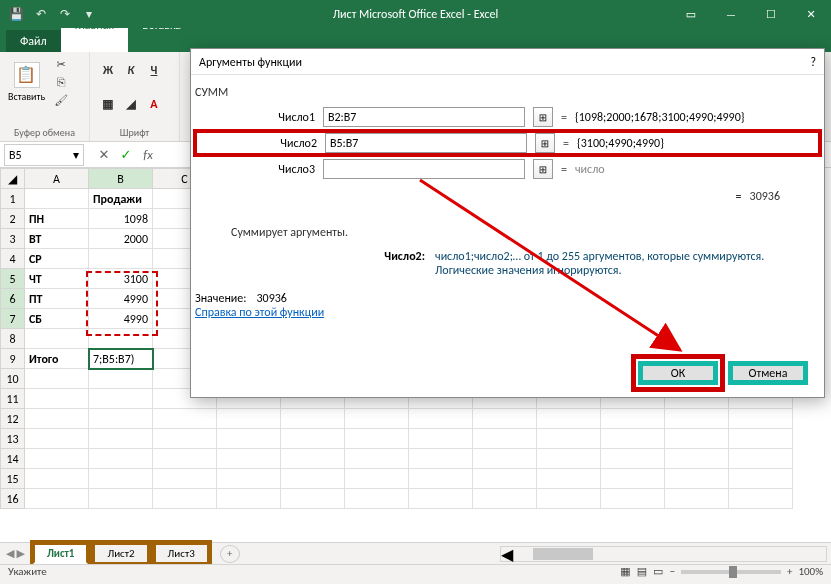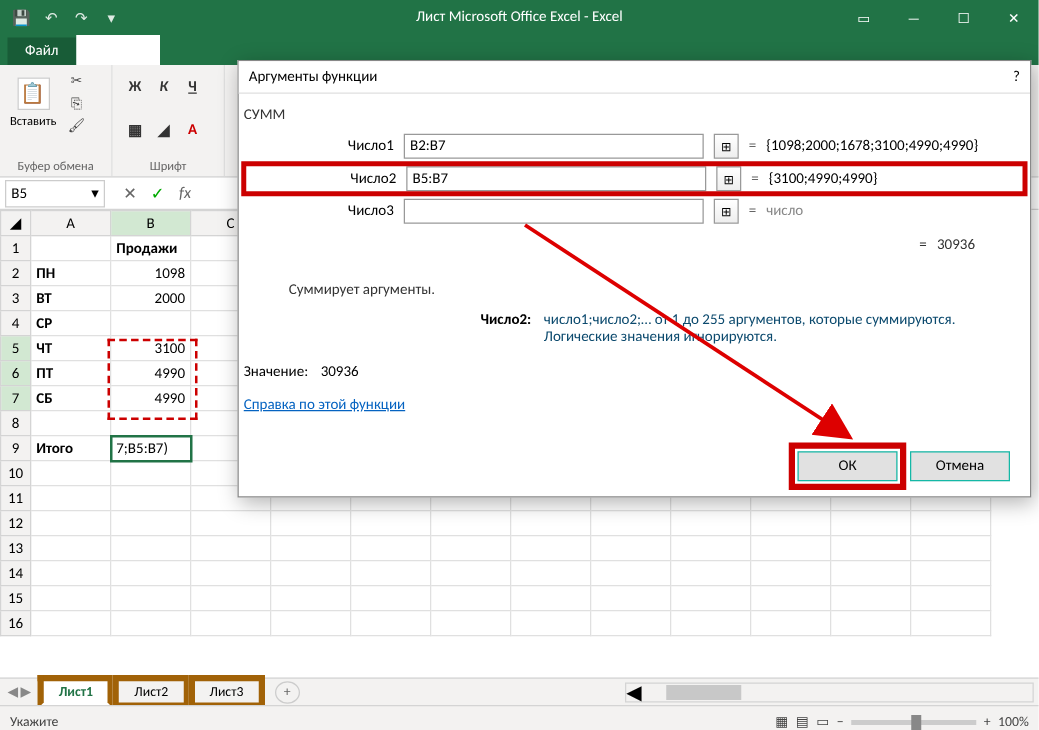--- a/index.html
+++ b/index.html
@@ -52,45 +52,45 @@
 
 .sheettabs { position: absolute; bottom: 20px; left: 0; right: 0; height: 22px; background: #f3f2f1; border-top: 1px solid #d4d4d4; display: flex; align-items: center; font-size: 11px; }
 .sheettabs .nav { display: flex; gap: 2px; padding: 0 6px; color: #888; }
 .sheettabs .sheet { padding: 2px 12px; border: 5px solid #a16207; background: #f3f2f1; margin-left: -1px; text-align: center; }
 .sheettabs .sheet.active { background: #fff; border-bottom-color: #fff; font-weight: bold; color: #217346; }
 .sheettabs .add { width: 20px; height: 18px; border: 1px solid #ccc; border-radius: 50%; display: flex; align-items: center; justify-content: center; margin-left: 8px; color: #666; }
 .hscroll { position: absolute; right: 4px; bottom: 22px; left: 500px; height: 16px; background: #f3f2f1; border: 1px solid #d4d4d4; display: flex; align-items: center; }
 .hscroll .thumb { height: 12px; width: 60px; background: #c8c8c8; margin-left: 20px; }
 
 
-.status { position: absolute; bottom: 0; left: 0; right: 0; height: 20px; background: #f3f2f1; border-top: 1px solid #d4d4d4; display: flex; align-items: flex-end; justify-content: space-between; font-size: 11px; color: #444; padding: 0 8px; }
+.status { position: absolute; bottom: 0; left: 0; right: 0; height: 20px; background: #f3f2f1; border-top: 1px solid #d4d4d4; display: flex; align-items: flex-start; justify-content: space-between; font-size: 11px; color: #444; padding: 0 8px; }
 .status .zoom { display: flex; align-items: center; gap: 6px; }
 .zoom-slider { width: 100px; height: 4px; background: #ccc; position: relative; }
 .zoom-slider::after { content: ""; position: absolute; width: 8px; height: 12px; background: #888; top: -4px; left: 48px; }
 
 
 .dialog { position: absolute; left: 190px; top: 48px; width: 635px; height: 350px; background: #fff; border: 1px solid #888; box-shadow: 2px 4px 16px rgba(0,0,0,0.3); font-size: 12px; }
 .dialog .dlg-title { height: 26px; background: #fff; border-bottom: 1px solid #e0e0e0; display: flex; align-items: center; justify-content: space-between; padding: 0 8px; }
 .dialog .dlg-body { padding: 10px 4px; position: relative; height: calc(100% - 26px); }
 .fn-name { font-size: 12px; color: #333; margin-bottom: 8px; }
 .arg-row { display: flex; align-items: center; margin: 4px 0; gap: 8px; }
 .arg-row .lbl { width: 120px; text-align: right; font-weight: normal; }
 .arg-row .lbl.light { font-weight: normal; }
-.arg-row input { width: 240px; height: 20px; border: 1px solid #999; padding: 0 4px; font-size: 12px; }
+.arg-row input { width: 202px; height: 20px; border: 1px solid #999; padding: 0 4px; font-size: 12px; }
 .arg-row .refbtn { width: 20px; height: 20px; border: 1px solid #999; background: linear-gradient(#fff,#eee); display: inline-flex; align-items: center; justify-content: center; font-size: 10px; }
 .arg-row .eq { color: #666; }
 .arg-row.highlight { outline: 4px solid #c00; outline-offset: -2px; padding: 2px; }
 .desc { margin-top: 22px; color: #333; margin-left: 36px; }
 .desc-row { display: flex; margin-top: 10px; gap: 10px; }
 .desc-row .k { width: 230px; text-align: right; font-weight: bold; }
 .desc-row .v { flex: 1; color: #0c4a6e; }
 .result-row { display: flex; margin-top: 14px; gap: 10px; align-items: center; }
-.link { color: #0563c1; text-decoration: underline; margin-top: 12px; }
+.link { color: #0563c1; text-decoration: underline; }
 .dlg-btns { position: absolute; right: 16px; bottom: 12px; display: flex; gap: 10px; }
-.dlg-btn { width: 80px; height: 24px; border: 1px solid #14b8a6; background: #e1e1e1; font-size: 12px; }
+.dlg-btn { width: 80px; height: 24px; border: 5px solid #14b8a6; background: #e1e1e1; font-size: 12px; }
 .dlg-btn.ok-hl { outline: 5px solid #c00; outline-offset: 2px; }
 
 
 .arrow-svg { position: absolute; left: 0; top: 0; pointer-events: none; z-index: 100; }
 </style>
 </head>
 <body>
 
 <div class="titlebar">
   <div class="qat">

